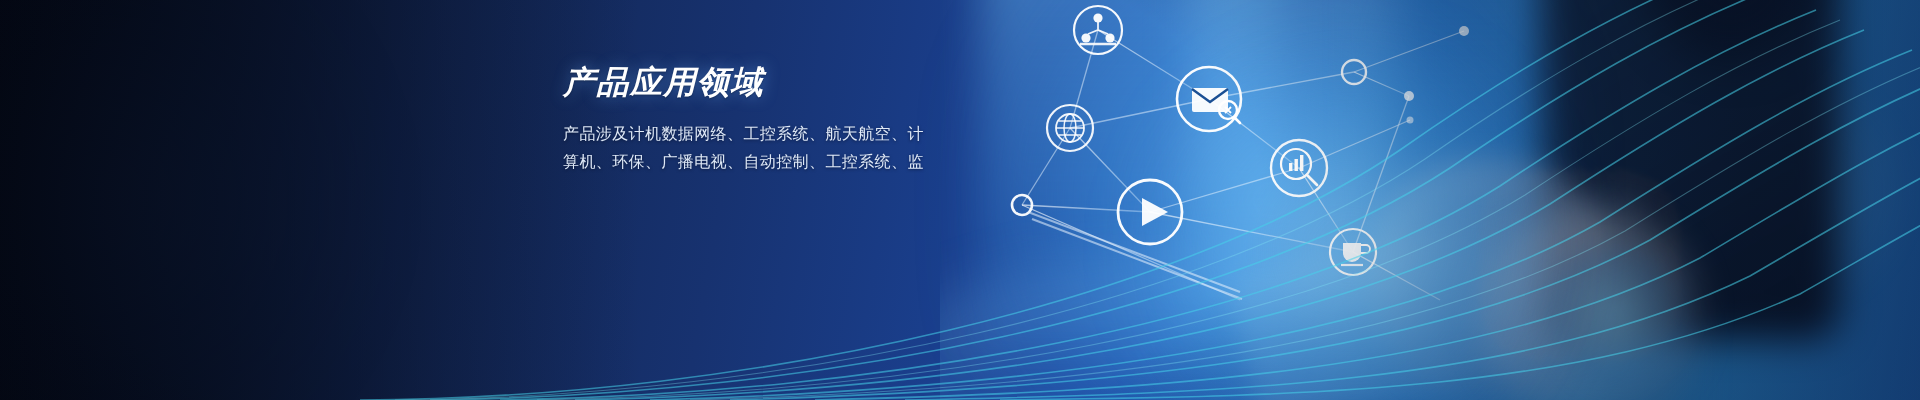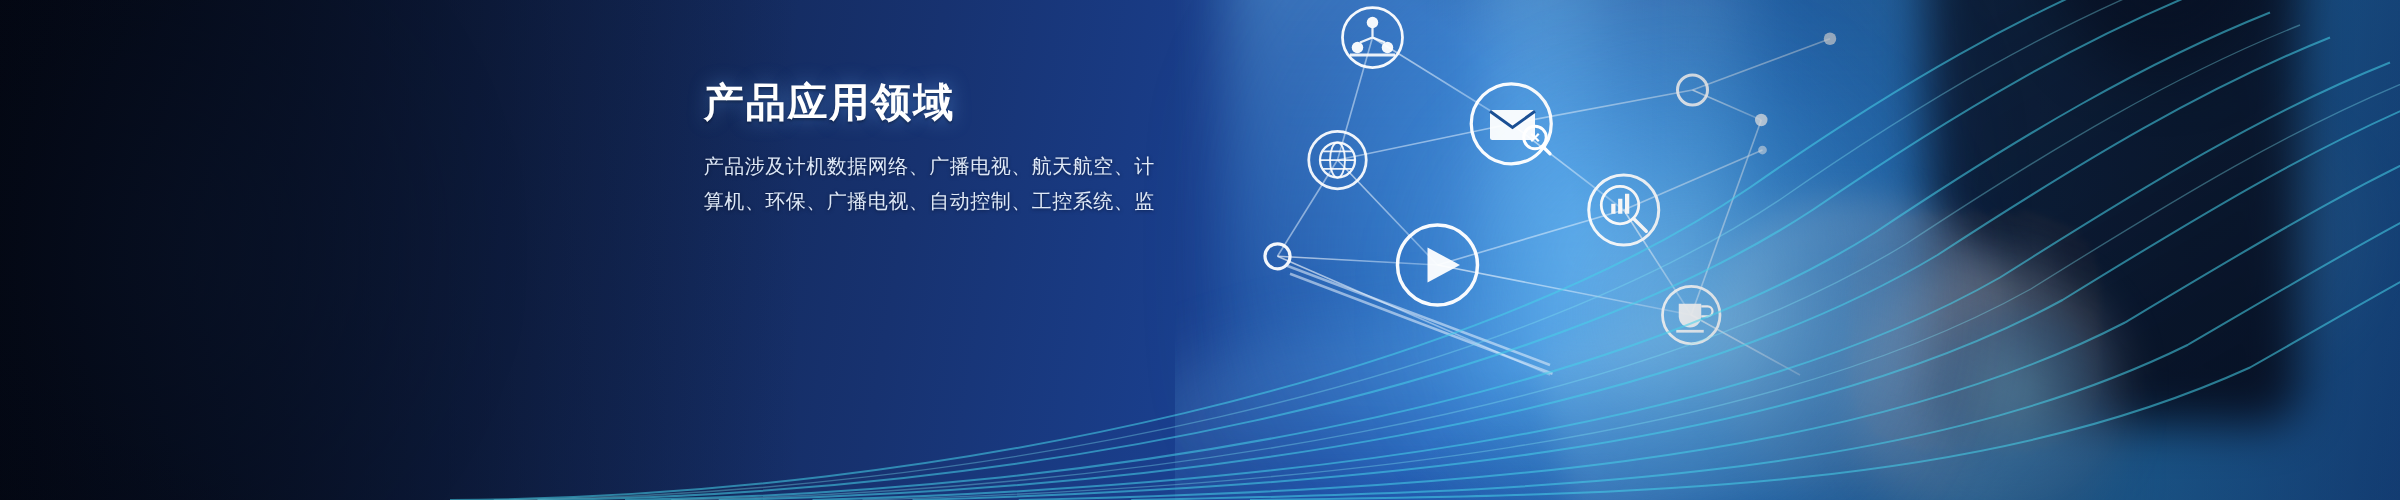--- a/index.html
+++ b/index.html
@@ -110,20 +110,21 @@
   
   .waves{position:absolute;left:0;bottom:0;width:1920px;height:400px;pointer-events:none;}
 
   
   .content{position:absolute;left:563px;top:62px;width:420px;}
   .title{
     margin:0;
     font-size:32px;font-weight:bold;color:#ffffff;
     letter-spacing:1.5px;line-height:1.25;
     text-shadow:0 0 16px rgba(110,180,255,.45),0 1px 2px rgba(0,10,30,.5);
+    font-style:italic;
   }
   .desc{
     margin:18px 0 0 0;
     font-size:16px;line-height:28px;
     color:#dfe9f7;letter-spacing:.4px;
     text-shadow:0 1px 3px rgba(2,10,28,.55);
     width:400px;
   }
   .desc-line{display:block;white-space:nowrap;}
 </style>
@@ -256,18 +257,18 @@
     <g fill="none" stroke="#7fe6f4" stroke-width="1.1" opacity=".35">
       <path d="M395,400 C790,397 1205,306 1425,159 C1545,76 1644,20 1744,-20"></path>
       <path d="M537,400 C912,393 1305,330 1525,195 C1645,116 1740,60 1840,20"></path>
       <path d="M690,400 C1045,390 1405,354 1625,231 C1745,156 1836,101 1936,61"></path>
     </g>
   </svg>
 
   <div class="content">
     <h1 class="title">产品应用领域</h1>
     <p class="desc">
-      <span class="desc-line">产品涉及计机数据网络、广播电视、航天航空、计</span>
+      <span class="desc-line">产品涉及计机数据网络、工控系统、航天航空、计</span>
       <span class="desc-line">算机、环保、广播电视、自动控制、工控系统、监</span>
     </p>
   </div>
 
 </div>
 
 </body></html>

